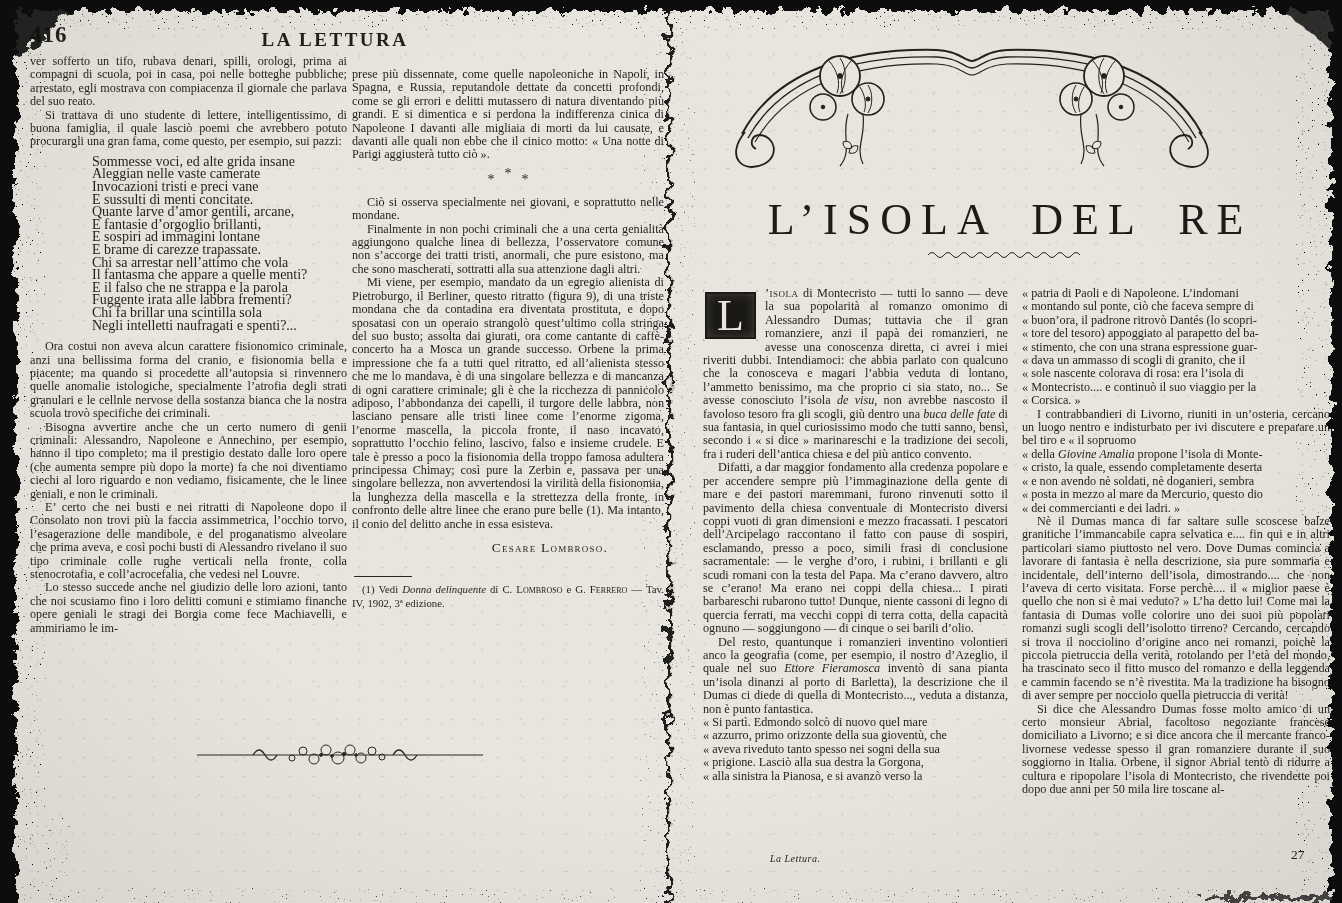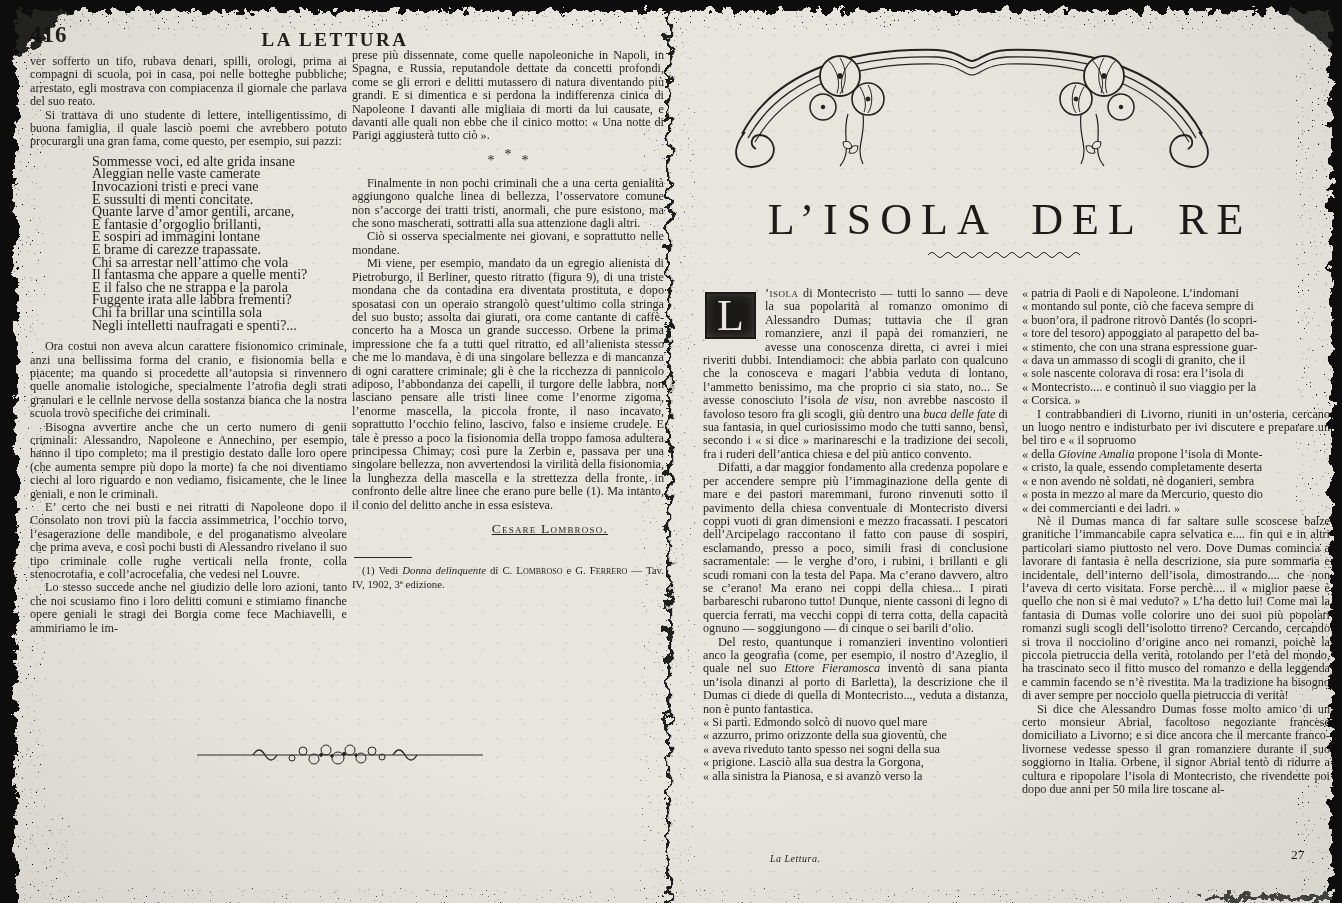--- a/index.html
+++ b/index.html
@@ -10,31 +10,31 @@
       radial-gradient(rgba(30,28,24,0.07) 1px, transparent 1.5px),
       radial-gradient(ellipse at 50% 45%, rgba(0,0,0,0) 55%, rgba(20,18,15,0.08) 100%);
     background-size:23px 19px, 41px 37px, 100% 100%;
     background-position:3px 7px, 11px 2px, 0 0;
     font-family:"Liberation Serif", serif; color:#221f1b;}
   .page{position:absolute;inset:0;}
   .pgnum{position:absolute;left:30px;top:22px;font-size:23px;font-weight:bold;letter-spacing:1px;}
   .runhead{position:absolute;left:28px;top:29px;width:614px;text-align:center;font-size:19px;letter-spacing:2.5px;font-weight:bold;}
   .col{position:absolute;}
   .colL1{left:30px;top:55px;width:317px;}
-  .colL2{left:352px;top:49px;width:312px;}
+  .colL2{left:352px;top:68px;width:312px;}
   .colR1{left:703px;top:287px;width:305px;}
   .colR2{left:1022px;top:287px;width:308px;}
   .jp{text-align:justify;text-indent:15px;margin:0;font-size:12.2px;line-height:13.4px;}
   .np{text-indent:0;}
   .poem{margin:7px 0 8px 62px;font-size:14px;line-height:12.6px;}
   .pline{white-space:nowrap;}
   .asterism{text-align:center;margin:10px 0 8px;font-size:14px;letter-spacing:0;}
   .asterism span{display:inline-block;padding:0 5px;}
   .asterism .up{position:relative;top:-6px;}
-  .sig{text-align:right;padding-right:56px;font-variant:small-caps;letter-spacing:1.2px;font-size:13.5px;margin-top:9px;text-decoration:underline;}
+  .sig{text-align:right;padding-right:56px;font-variant:small-caps;letter-spacing:1.2px;font-size:13.5px;margin-top:9px;}
   .fnrule{width:58px;border-top:1.2px solid #2a2825;margin:20px 0 5px 2px;height:0;}
   .fn{font-size:10.8px;line-height:14px;margin:0;text-align:justify;text-indent:10px;}
   .fn .sc{font-variant:small-caps;}
   .title{position:absolute;left:690px;top:194px;width:640px;text-align:center;font-size:44px;font-weight:normal;
     letter-spacing:9px;word-spacing:16px;margin:0;color:#1d1b18;}
   .squiggle{position:absolute;left:928px;top:250px;}
   .ornament{position:absolute;left:712px;top:14px;}
   .flourish{position:absolute;left:195px;top:738px;}
   .quote{margin:0;}
   .qline{font-size:12.2px;line-height:13.4px;}
@@ -77,22 +77,22 @@
       </div>
       <p class="jp">Ora costui non aveva alcun carattere fisionomico criminale, anzi una bellissima forma del cranio, e fisionomia bella e piacente; ma quando si procedette all’autopsia si rinvennero quelle anomalie istologiche, specialmente l’atrofia degli strati granulari e le cellnle nervose della sostanza bianca che la nostra scuola trovò specifiche dei criminali.</p>
       <p class="jp">Bisogna avvertire anche che un certo numero di genii criminali: Alessandro, Napoleone e Annechino, per esempio, hanno il tipo completo; ma il prestigio destato dalle loro opere (che aumenta sempre più dopo la morte) fa che noi diventiamo ciechi al loro riguardo e non vediamo, fisicamente, che le linee geniali, e non le criminali.</p>
       <p class="jp">E’ certo che nei busti e nei ritratti di Napoleone dopo il Consolato non trovi più la faccia assimmetrica, l’occhio torvo, l’esagerazione delle mandibole, e del proganatismo alveolare che prima aveva, e così pochi busti di Alessandro rivelano il suo tipo criminale colle rughe verticali nella fronte, colla stenocrotafia, e coll’acrocefalia, che vedesi nel Louvre.</p>
       <p class="jp">Lo stesso succede anche nel giudizio delle loro azioni, tanto che noi scusiamo fino i loro delitti comuni e stimiamo finanche opere geniali le stragi dei Borgia come fece Machiavelli, e ammiriamo le im-</p>
     </div>
 
     <div class="col colL2">
       <p class="jp np">prese più dissennate, come quelle napoleoniche in Napoli, in Spagna, e Russia, reputandole dettate da concetti profondi, come se gli errori e delitti mutassero di natura diventando più grandi. E si dimentica e si perdona la indifferenza cinica di Napoleone I davanti alle migliaia di morti da lui causate, e davanti alle quali non ebbe che il cinico motto: « Una notte di Parigi aggiusterà tutto ciò ».</p>
       <div class="asterism"><span>*</span><span class="up">*</span><span>*</span></div>
+      <p class="jp">Ciò si osserva specialmente nei giovani, e soprattutto nelle mondane.</p>
       <p class="jp">Finalmente in non pochi criminali che a una certa genialità aggiungono qualche linea di bellezza, l’osservatore comune non s’accorge dei tratti tristi, anormali, che pure esistono, ma che sono mascherati, sottratti alla sua attenzione dagli altri.</p>
-      <p class="jp">Ciò si osserva specialmente nei giovani, e soprattutto nelle mondane.</p>
       <p class="jp">Mi viene, per esempio, mandato da un egregio alienista di Pietroburgo, il Berliner, questo ritratto (figura 9), di una triste mondana che da contadina era diventata prostituta, e dopo sposatasi con un operaio strangolò quest’ultimo colla stringa del suo busto; assolta dai giurati, ora come cantante di caffè-concerto ha a Mosca un grande successo. Orbene la prima impressione che fa a tutti quel ritratto, ed all’alienista stesso che me lo mandava, è di una singolare bellezza e di mancanza di ogni carattere criminale; gli è che la ricchezza di pannicolo adiposo, l’abbondanza dei capelli, il turgore delle labbra, non lasciano pensare alle tristi linee come l’enorme zigoma, l’enorme mascella, la piccola fronte, il naso incavato, soprattutto l’occhio felino, lascivo, falso e insieme crudele. E tale è presso a poco la fisionomia della troppo famosa adultera principessa Chimay; così pure la Zerbin e, passava per una singolare bellezza, non avvertendosi la virilità della fisionomia, la lunghezza della mascella e la strettezza della fronte, in confronto delle altre linee che erano pure belle (1). Ma intanto, il conio del delitto anche in essa esisteva.</p>
       <div class="sig">Cesare Lombroso.</div>
       <div class="fnrule"></div>
       <p class="fn"><span>(1) Vedi </span><span class="it">Donna delinquente</span><span> di C. </span><span class="sc">Lombroso</span><span> e G. </span><span class="sc">Ferrero</span><span> — Tav. IV, 1902, 3ª edizione.</span></p>
     </div>
 
     <svg class="flourish" width="290" height="34" viewBox="0 0 290 34">
       <g stroke="#2a2723" fill="none" stroke-width="1">
         <line x1="2" y1="17" x2="288" y2="17"></line>
         <path d="M58,17 q6,-10 12,0 q6,10 12,0" stroke-width="1.3"></path>

